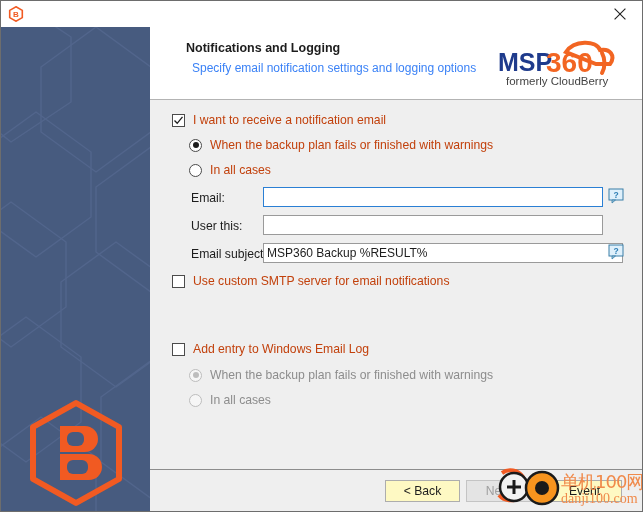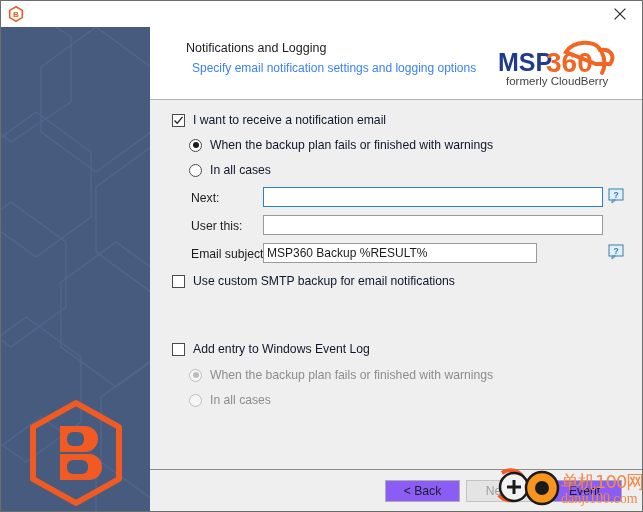--- a/index.html
+++ b/index.html
@@ -57,21 +57,21 @@
 
   
   #header {
     position: absolute; left: 149px; top: 26px;
     width: 492px; height: 73px;
     background: #ffffff;
     border-bottom: 1px solid #b3b3b3;
   }
   #header-title {
     position: absolute; left: 20px; top: 14px;
-    font-size: 12.5px; font-weight: normal; color: #1d1d1d;
+    font-size: 12.5px; font-weight: bold; color: #1d1d1d;
     white-space: nowrap;
     padding-left: 16px;
   }
   #header-subtitle {
     position: absolute; left: 42px; top: 34px;
     font-size: 12px; color: #3b82f6;
     white-space: nowrap;
   }
   #header-logo {
     position: absolute; right: 22px; top: 11px;
@@ -90,21 +90,21 @@
     background: #8c8c8c;
   }
   #footer {
     position: absolute; left: 149px; top: 469px;
     width: 492px; height: 41px;
     background: #efefef;
   }
 
   
   .row { position: absolute; display: flex; align-items: center; white-space: nowrap; }
-  .lbl { font-size: 12.2px; color: #0f172a; }
+  .lbl { font-size: 12.2px; color: #c2410c; }
   .lbl.dim { color: #8d8d8d; }
 
   
   .cbox {
     width: 13px; height: 13px;
     border: 1px solid #4b4b4b;
     background: #ffffff;
     display: inline-flex; align-items: center; justify-content: center;
     margin-right: 8px; flex: 0 0 auto;
   }
@@ -147,21 +147,21 @@
   .hint {
     position: absolute;
     font-size: 12px; color: #8d8d8d; line-height: 15px;
     width: 420px;
   }
 
   
   .btn {
     position: absolute;
     height: 22px;
-    background: #8b5cf6;
+    background: #fef9c3;
     border: 1px solid #adadad;
     font-family: "Liberation Sans", sans-serif;
     font-size: 12.2px;
     color: #1d1d1d;
     display: flex; align-items: center; justify-content: center;
     cursor: default;
   }
   .btn.disabled { color: #a0a0a0; background: #e4e4e4; border-color: #c4c4c4; }
 
   
@@ -255,51 +255,51 @@
 
     <div class="row" style="left:39px; top:38px;">
       <span class="radio checked"></span>
       <span class="lbl">When the backup plan fails or finished with warnings</span>
     </div>
     <div class="row" style="left:39px; top:63px;">
       <span class="radio"></span>
       <span class="lbl">In all cases</span>
     </div>
 
-    <div class="fld-label" style="left:41px; top:91px;">Next:</div>
+    <div class="fld-label" style="left:41px; top:91px;">Email:</div>
     <input class="txtinput focused" style="left: 113px; top: 87px; width: 340px;" type="text" value="">
     <span class="helpicon" style="left:458px; top:88px;">
       <svg viewBox="0 0 16 16" width="16" height="16">
         <rect x="1" y="1" width="14" height="11" fill="#dff0fb" stroke="#3a7fa8" stroke-width="1"></rect>
         <path d="M 4 12 L 4 15 L 7.5 12 Z" fill="#9cc9e0" stroke="#3a7fa8" stroke-width="0.8"></path>
         <text x="8" y="9.6" font-family="Liberation Sans, sans-serif" font-size="8.5" font-weight="bold" fill="#2f7fb5" text-anchor="middle">?</text>
       </svg>
     </span>
 
     <div class="fld-label" style="left:41px; top:119px;">User this:</div>
     <input class="txtinput" style="left: 113px; top: 115px; width: 340px;" type="text" value="">
 
     <div class="fld-label" style="left:41px; top:147px;">Email subject:</div>
-    <input class="txtinput" style="left: 113px; top: 143px; width: 274px;" type="text" value="MSP360 Backup %RESULT%">
+    <input class="txtinput" style="left: 113px; top: 143px; width: 360px;" type="text" value="MSP360 Backup %RESULT%">
     <span class="helpicon" style="left:458px; top:144px;">
       <svg viewBox="0 0 16 16" width="16" height="16">
         <rect x="1" y="1" width="14" height="11" fill="#dff0fb" stroke="#3a7fa8" stroke-width="1"></rect>
         <path d="M 4 12 L 4 15 L 7.5 12 Z" fill="#9cc9e0" stroke="#3a7fa8" stroke-width="0.8"></path>
         <text x="8" y="9.6" font-family="Liberation Sans, sans-serif" font-size="8.5" font-weight="bold" fill="#2f7fb5" text-anchor="middle">?</text>
       </svg>
     </span>
 
     <div class="row" style="left:22px; top:174px;">
       <span class="cbox"></span>
-      <span class="lbl">Use custom SMTP backup for email notifications</span>
+      <span class="lbl">Use custom SMTP server for email notifications</span>
     </div>
 
     <div class="row" style="left:22px; top:242px;">
       <span class="cbox"></span>
-      <span class="lbl">Add entry to Windows Event Log</span>
+      <span class="lbl">Add entry to Windows Email Log</span>
     </div>
     <div class="row" style="left:39px; top:268px;">
       <span class="radio checked disabled"></span>
       <span class="lbl dim">When the backup plan fails or finished with warnings</span>
     </div>
     <div class="row" style="left:39px; top:293px;">
       <span class="radio disabled"></span>
       <span class="lbl dim">In all cases</span>
     </div>
   </div>

